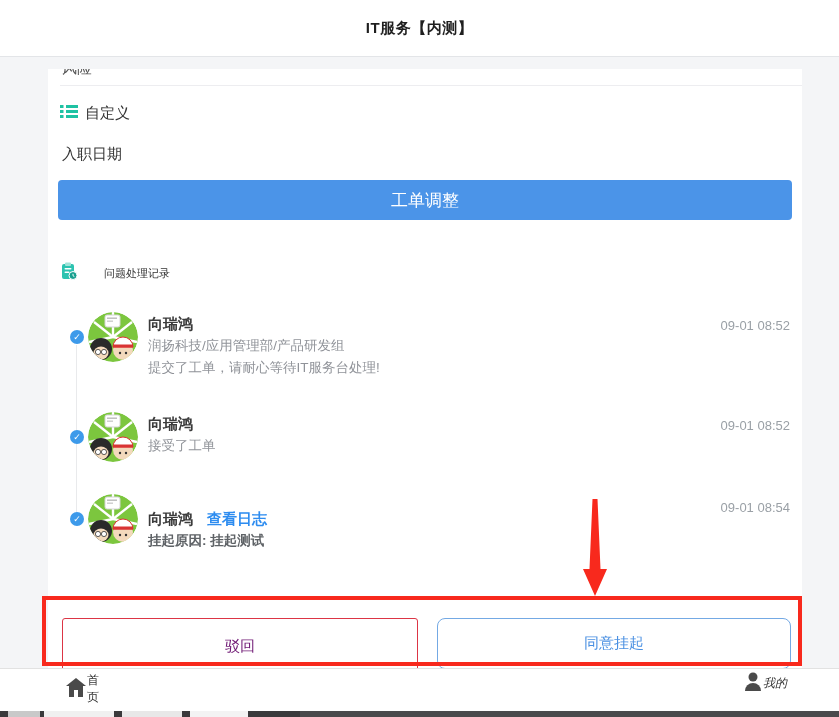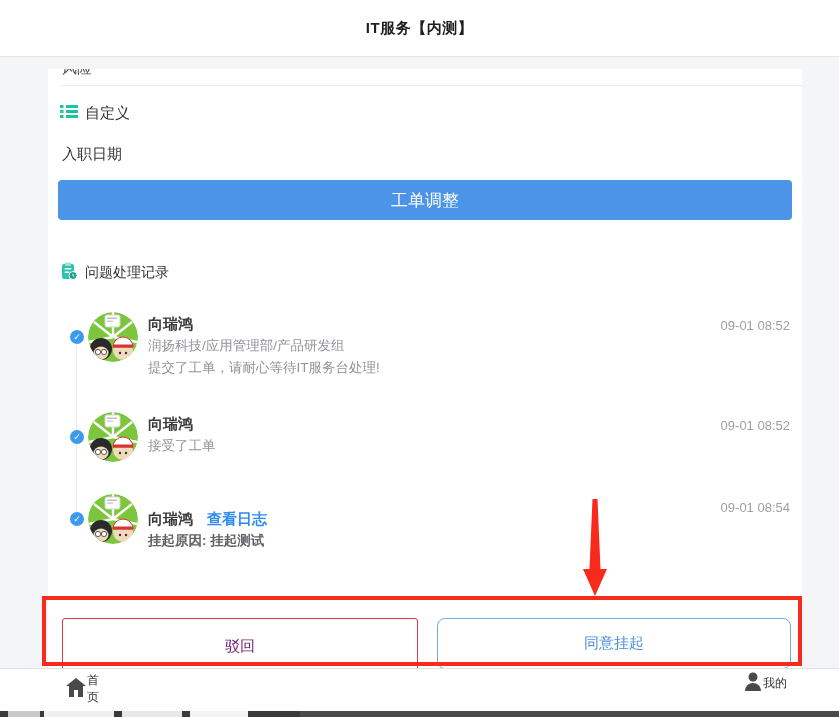--- a/index.html
+++ b/index.html
@@ -22,21 +22,21 @@
   .custom-row { position:absolute; left:12px; top:33px; display:flex; align-items:center; gap:7px; }
   .custom-row .lbl { font-size:15px; color:#333; }
   .field-label { position:absolute; left:14px; top:76px; font-size:15px; color:#333; }
 
   .adjust-btn { position:absolute; left:10px; top:111px; width:734px; height:40px; background:#4b94e8;
                 border:none; border-radius:4px; color:#fff; font-size:17px; font-weight:500; cursor:pointer;
                 font-family:inherit; }
 
   
   .sec-head { position:absolute; left:12px; top:12px; display:flex; align-items:center; gap:7px; }
-  .sec-head .lbl { font-size:14px; font-weight:500; color:#333; }
+  .sec-head .lbl { font-size:11px; font-weight:500; color:#333;margin-left:19px; }
 
   .tl-line { position:absolute; left:28px; top:95px; width:1px; height:167px; background:#e9eaec; }
 
   .record { position:absolute; left:0; right:0; }
   .dot { position:absolute; left:22px; width:14px; height:14px; border-radius:50%; background:#3d9aea;
          color:#fff; font-size:9px; line-height:14px; text-align:center; font-weight:700; }
   .avatar { position:absolute; left:40px; width:50px; height:50px; border-radius:50%; overflow:hidden; }
   .rec-main { position:absolute; left:100px; right:120px; }
   .rec-name-row { display:flex; gap:14px; align-items:baseline; }
   .rec-name { font-size:15px; font-weight:600; color:#3b3b3b; line-height:20px; }
@@ -58,21 +58,21 @@
                  font-family:inherit; z-index:8; }
   .annot-rect { position:absolute; left:42px; top:596px; width:760px; height:70px;
                 border:4px solid #f8291d; z-index:9; pointer-events:none; }
   .annot-arrow { position:absolute; left:580px; top:499px; width:30px; height:97px; z-index:9; pointer-events:none; }
 
   
   .navbar { position:absolute; left:0; top:668px; width:839px; height:43px; background:#fff;
             border-top:1px solid #e2e2e2; z-index:10; }
   .nav-item { position:absolute; top:3px; width:44px; display:flex; flex-direction:row; align-items:center;
               gap:1px; cursor:pointer; }
-  .nav-home { left:66px; } .nav-mine { left:744px; }
+  .nav-home { left:66px; } .nav-mine { left:744px;font-style:italic; }
   .nav-item .nlbl { font-size:12px; color:#333; }
 
   
   .strip { position:absolute; left:0; top:711px; width:839px; height:6px; background:#3a3a3c; z-index:10; }
   .strip .seg { position:absolute; top:0; height:6px; }
 </style>
 </head>
 <body>
 
 <div class="page">

